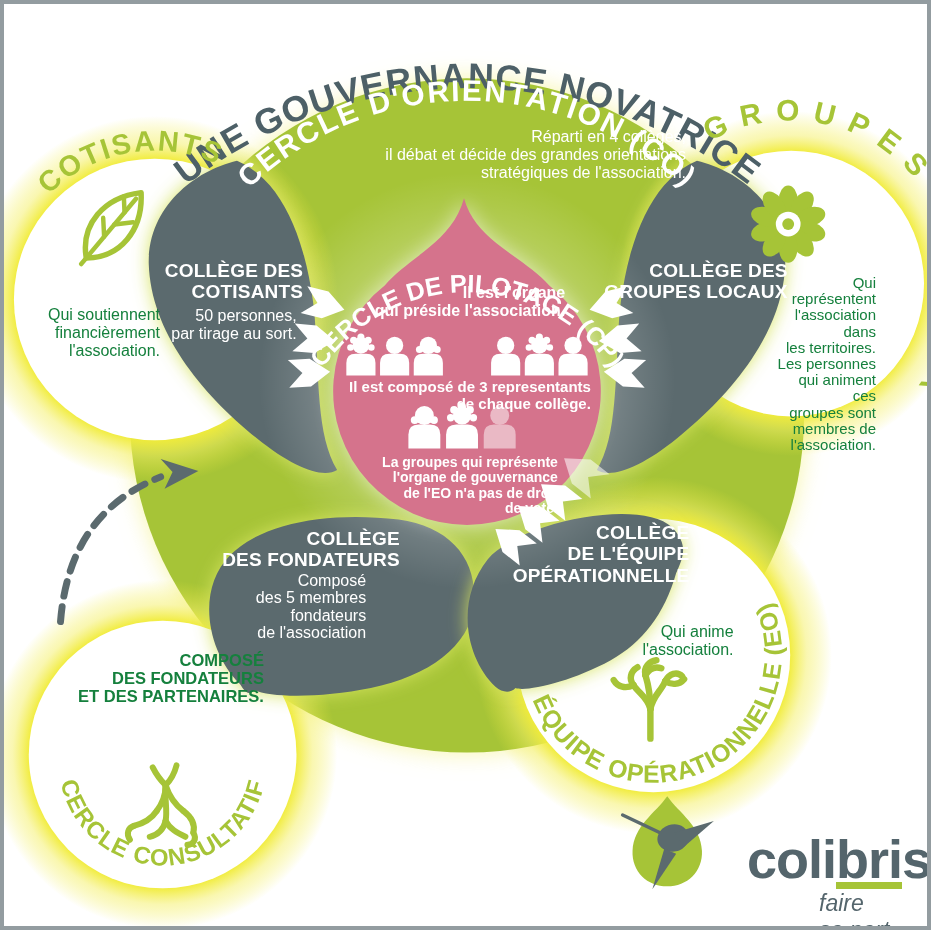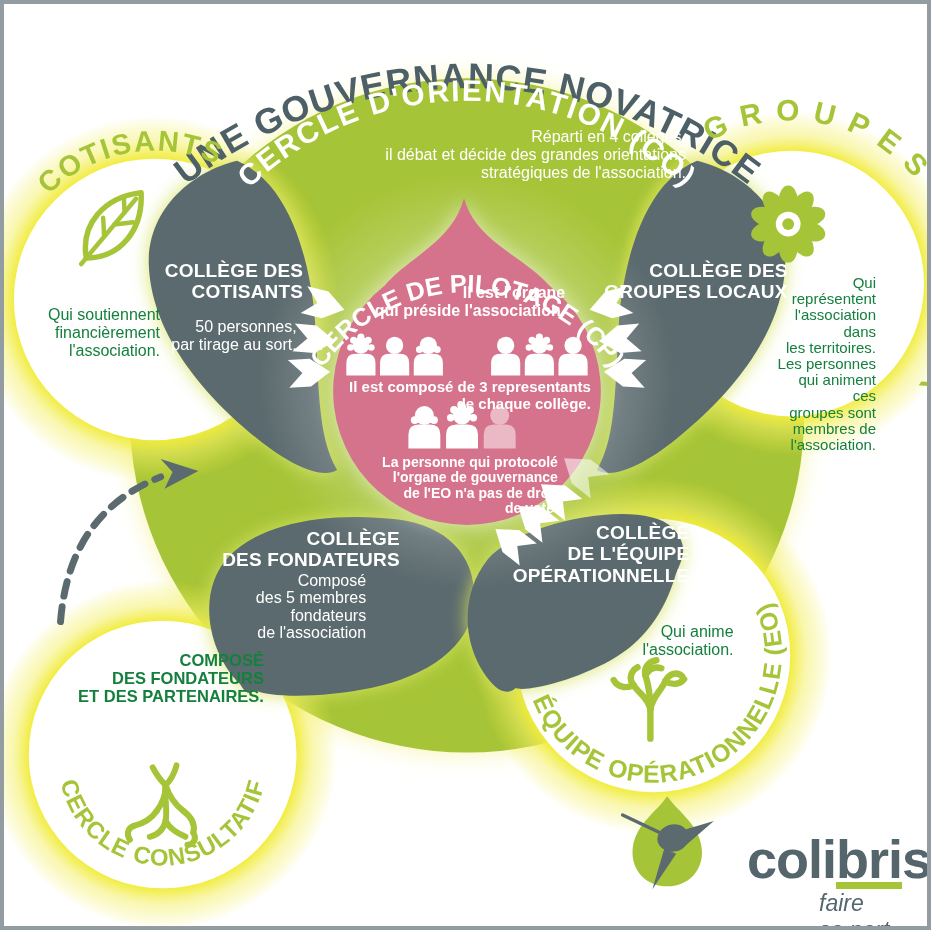--- a/index.html
+++ b/index.html
@@ -214,28 +214,28 @@
   </svg>
 
   <div class="tb w t16" style="left:467px;top:124px;width:430px;">Réparti en 4 collèges,
 il débat et décide des grandes orientations
 stratégiques de l'association.</div>
 
   <div class="tb w bold" style="left:466px;top:280px;font-size:16px;">Il est l'organe
 qui préside l'association.</div>
   <div class="tb w bold" style="left:466px;top:375px;font-size:15px;">Il est composé de 3 representants
 de chaque collège.</div>
-  <div class="tb w bold" style="left:466px;top:451px;font-size:14px;line-height:1.1;">La personne qui protocolé
+  <div class="tb w bold" style="left:466px;top:451px;font-size:14px;line-height:1.1;">La groupes qui représente
 l'organe de gouvernance
 de l'EO n'a pas de droit
 de vote.</div>
 
   <div class="tb w title19" style="left:230px;top:256px;">COLLÈGE DES
 COTISANTS</div>
-  <div class="tb w t16" style="left:230px;top:303px;margin-top:11px;">50 personnes,
+  <div class="tb w t16" style="left:230px;top:303px;">50 personnes,
 par tirage au sort.</div>
 
   <div class="tb w title19" style="left:692px;top:256px;">COLLÈGE DES
 GROUPES LOCAUX</div>
 
   <div class="tb w title19" style="left:307px;top:524px;">COLLÈGE
 DES FONDATEURS</div>
   <div class="tb w t16" style="left:307px;top:568px;line-height:1.08;">Composé
 des 5 membres
 fondateurs

